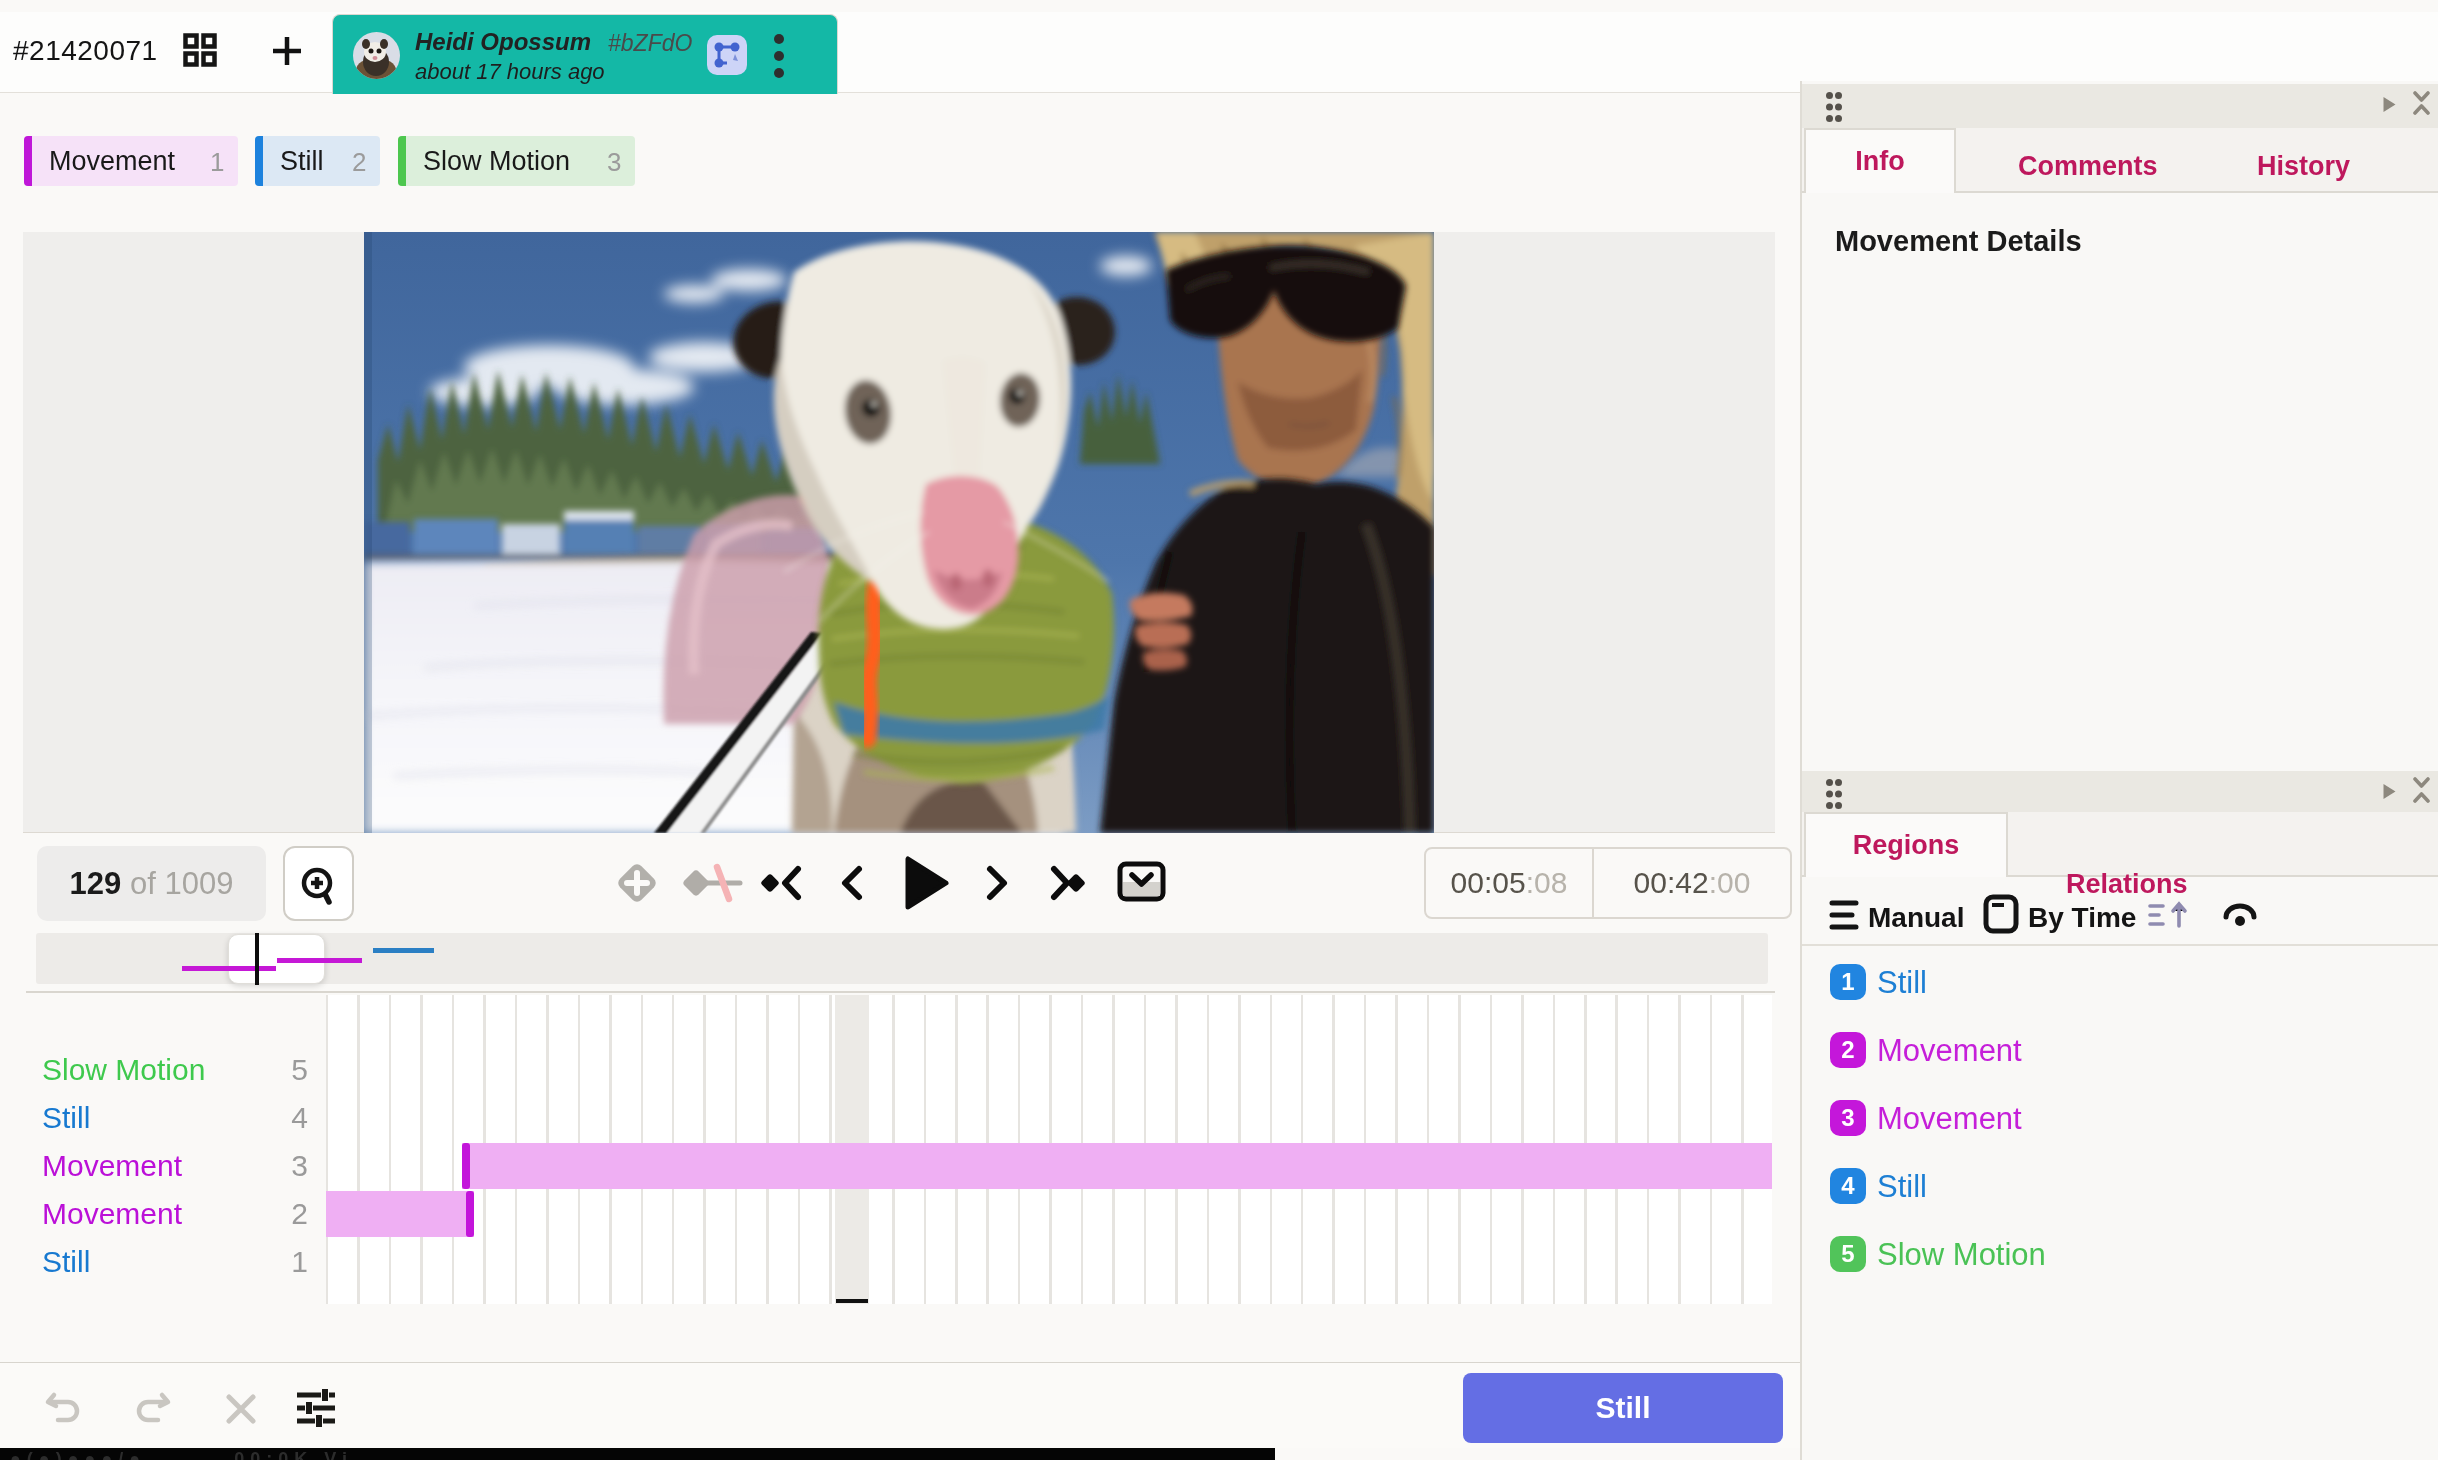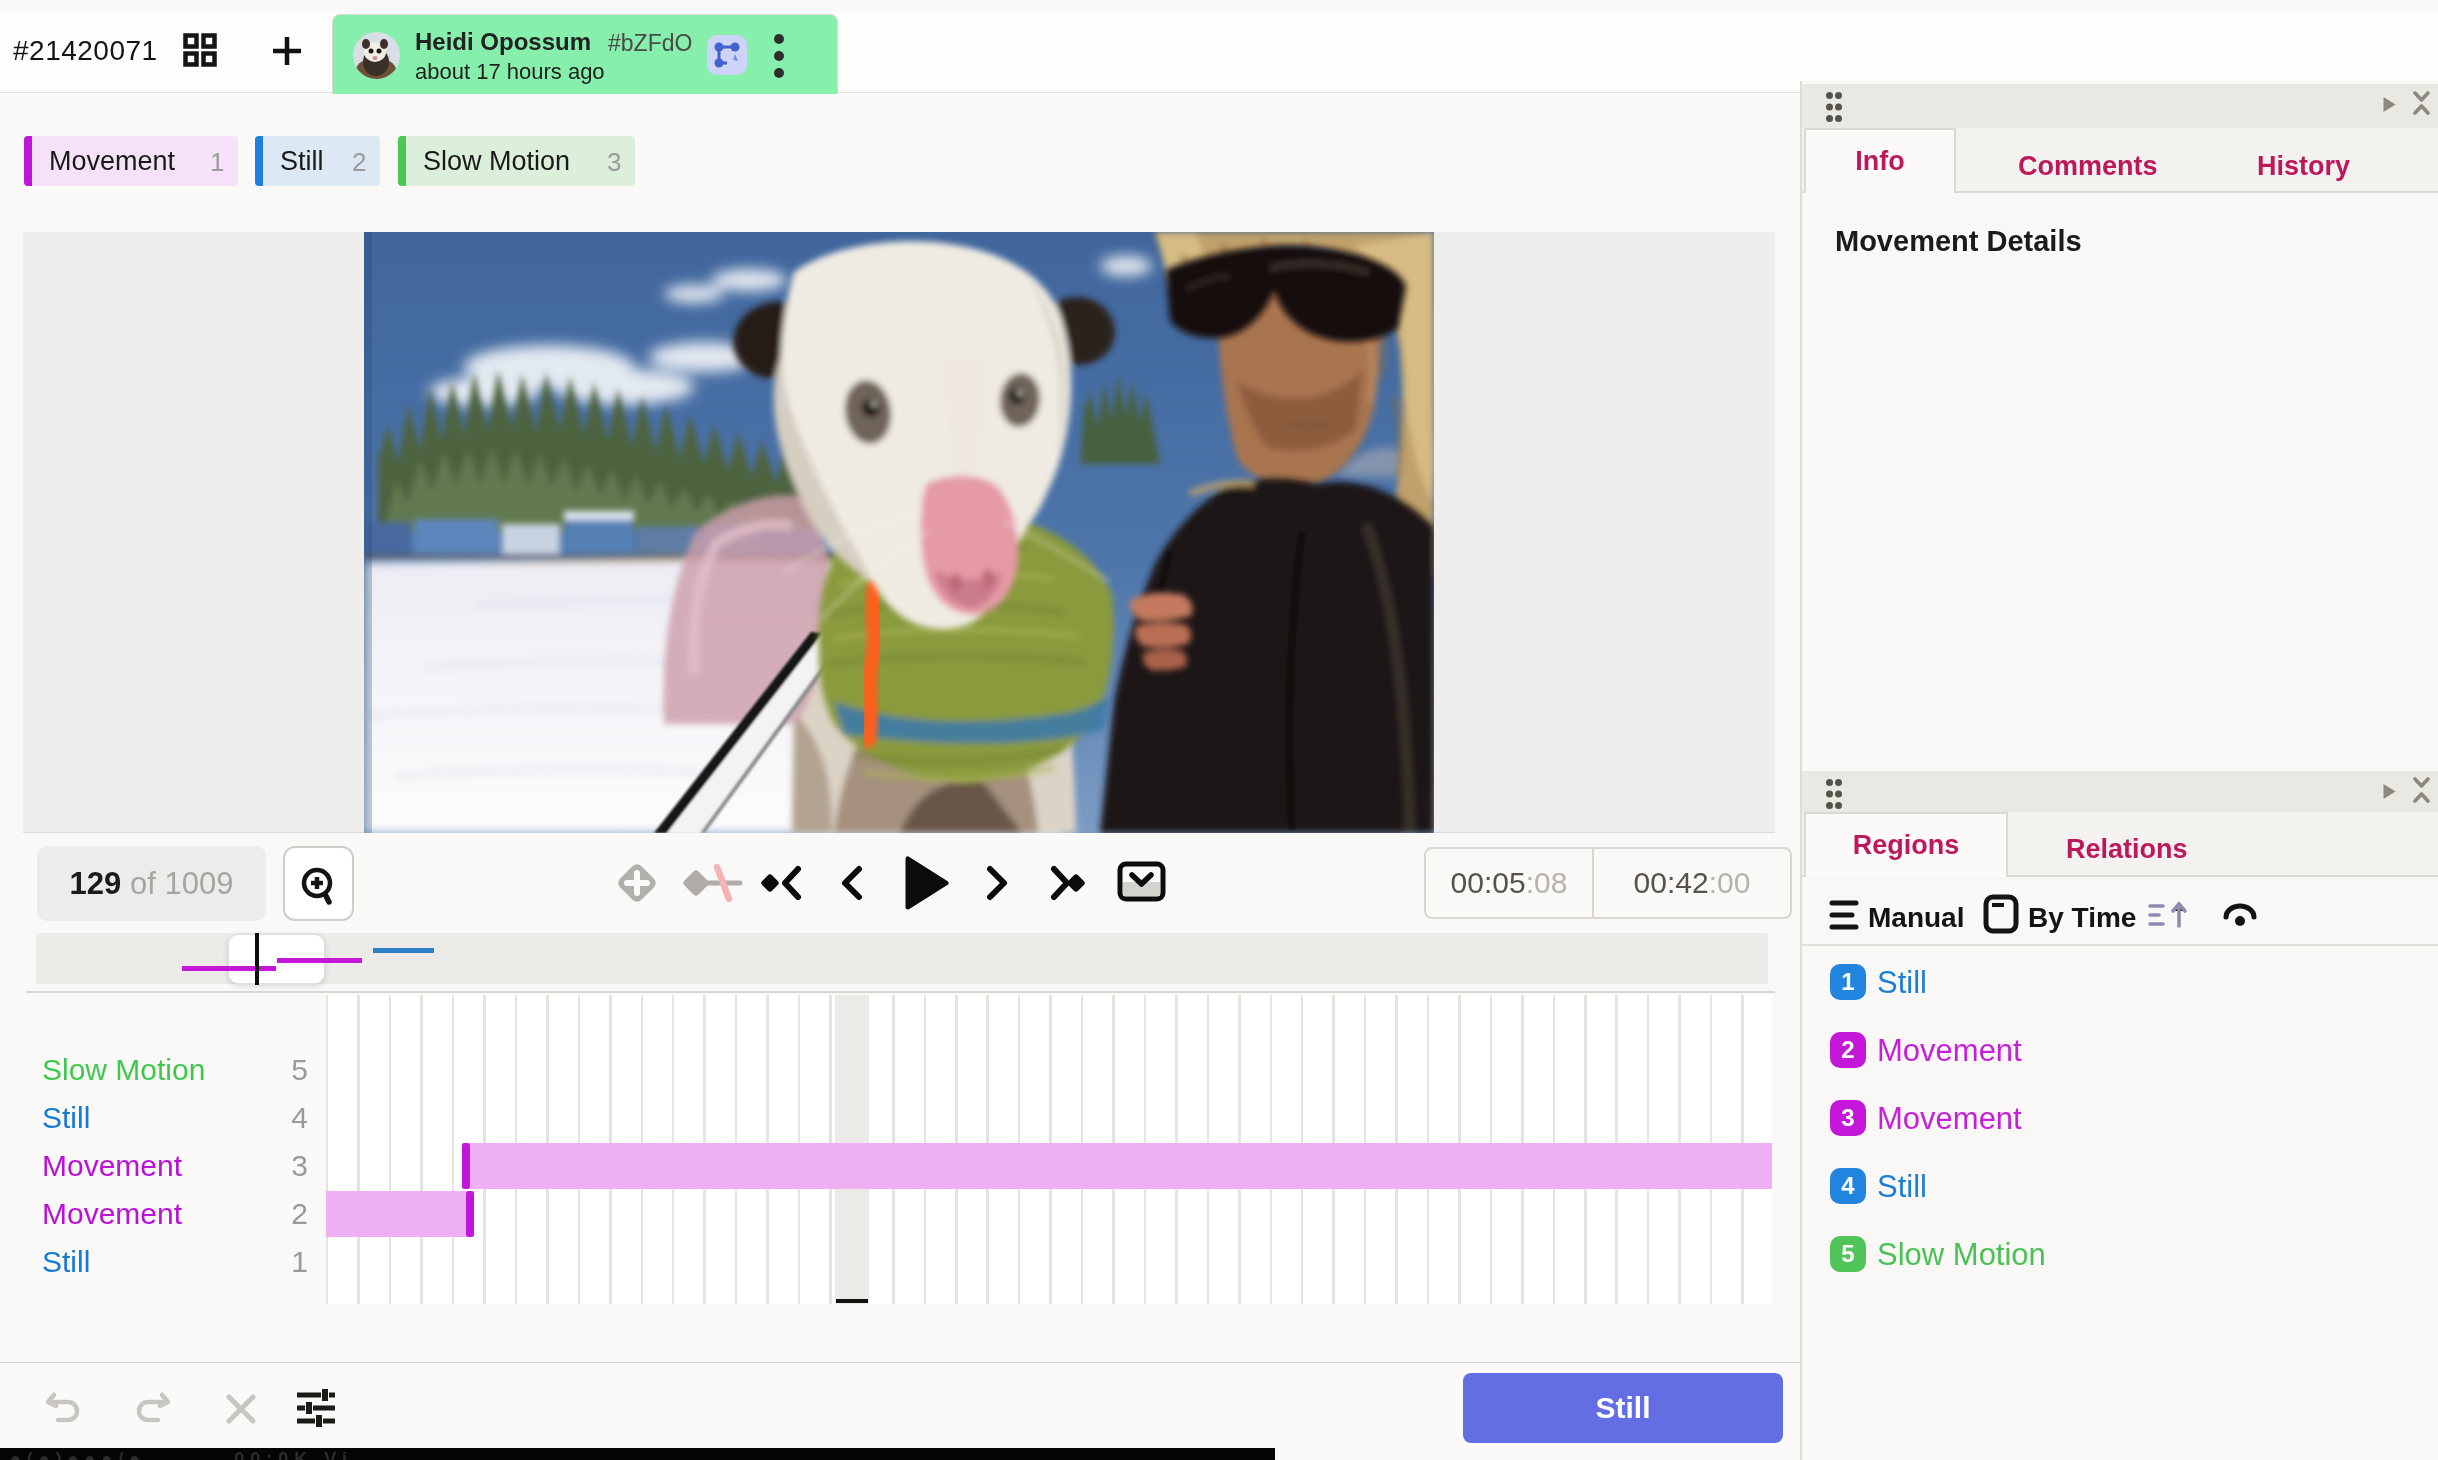--- a/index.html
+++ b/index.html
@@ -2,21 +2,21 @@
 <html><head>
 <meta charset="utf-8">
 <style>
   * { margin:0; padding:0; box-sizing:border-box; }
   html,body { width:2438px; height:1460px; overflow:hidden; }
   body { font-family:"Liberation Sans", sans-serif; background:#faf9f7; position:relative; }
   .abs { position:absolute; }
   
   #topbar { position:absolute; left:0; top:12px; width:2438px; height:81px; background:#fdfdfc; border-bottom:1px solid #e3e0da; }
   #taskid { position:absolute; left:13px; top:23px; font-size:28px; color:#141414; letter-spacing:0.5px; }
-  #card { position:absolute; left:332px; top:2px; width:506px; height:80px; background:#86efac; border:1px solid #dcd8d1; border-bottom:none; border-radius:8px 8px 0 0; }
+  #card { position:absolute; left:332px; top:2px; width:506px; height:80px; background:#14b8a6; border:1px solid #dcd8d1; border-bottom:none; border-radius:8px 8px 0 0;font-style:italic; }
   #cardname { position:absolute; left:82px; top:13px; font-size:24px; font-weight:600; color:#222; }
   #cardhash { position:absolute; left:275px; top:15px; font-size:23px; color:#4a4a4a; }
   #cardtime { position:absolute; left:82px; top:44px; font-size:22px; color:#1e1e1e; }
   #cardicon { position:absolute; left:374px; top:20px; width:40px; height:40px; background:#cdd4f7; border-radius:10px; }
   
   .tag { position:absolute; top:136px; height:50px; border-radius:4px; overflow:hidden; }
   .tag .strip { position:absolute; left:0; top:0; bottom:0; width:8px; }
   .tag .txt { position:absolute; left:25px; top:10px; font-size:27px; color:#191919; }
   .tag .num { position:absolute; top:11px; font-size:26px; color:#9b9b9b; }
   
@@ -468,21 +468,21 @@
     <path d="M1.5 1 L13.5 8.5 L1.5 16 Z" fill="#8d887e"></path>
   </svg>
   <svg class="abs" style="left:611px; top:696px;" width="17" height="26" viewBox="0 0 17 26">
     <g fill="none" stroke="#8d887e" stroke-width="3.6" stroke-linecap="round" stroke-linejoin="round">
       <path d="M2 2 L8.5 9 L15 2"></path>
       <path d="M2 24 L8.5 17 L15 24"></path>
     </g>
   </svg>
   <div class="tabbar" style="top:731px;"></div>
   <div class="tab-active" style="left:2px; top:731px; width:204px;"><span class="tab-txt" style="position:static;">Regions</span></div>
-  <div class="tab-txt" style="left:264px; top:753px;">Relations</div>
+  <div class="tab-txt" style="left:264px; top:788px;">Relations</div>
 
   <div class="abs" style="left:26px; top:810px; width:590px; height:54px;">
     <svg width="590" height="54" viewBox="0 0 590 54">
       <g stroke="#141414" stroke-width="5" stroke-linecap="round">
         <path d="M4 12 H28 M4 24 H24 M4 36 H28"></path>
       </g>
       <text x="40" y="36" font-size="28" font-weight="bold" fill="#141414">Manual</text>
       <rect x="158" y="6" width="30" height="34" rx="7" fill="none" stroke="#141414" stroke-width="5"></rect>
       <path d="M164 14 h12" stroke="#141414" stroke-width="4"></path>
       <text x="200" y="36" font-size="28" font-weight="bold" fill="#141414">By Time</text>

